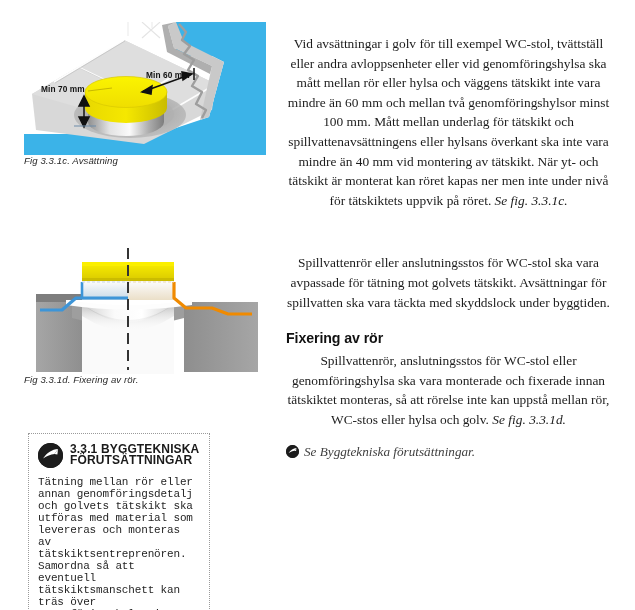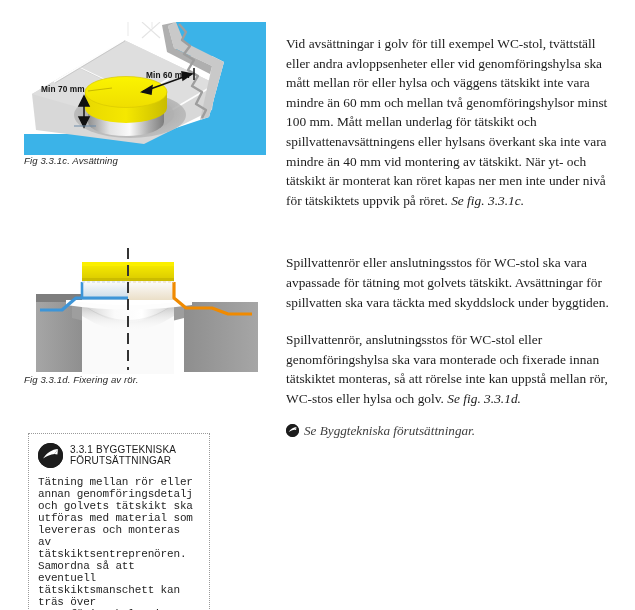--- a/index.html
+++ b/index.html
@@ -34,21 +34,21 @@
     width: 325px;
   }
 
   
   .body-para {
     font-family: "Liberation Serif", serif;
     font-size: 13.4px;
     line-height: 19.6px;
     color: #1c1c1c;
     margin: 0 0 14px 0;
-    text-align: left;
+    text-align: center;
   }
   .body-para em, .italic {
     font-style: italic;
   }
   .section-head {
     font-family: "Liberation Sans", sans-serif;
     font-size: 14.2px;
     font-weight: bold;
     color: #111111;
     margin: 6px 0 5px 0;
@@ -116,22 +116,22 @@
     background: #ffffff;
   }
   .infobox-head {
     display: flex;
     align-items: flex-start;
     gap: 7px;
     margin-bottom: 8px;
   }
   .infobox-title {
     font-family: "Liberation Sans", sans-serif;
-    font-size: 10px;
-    font-weight: normal;
+    font-size: 12px;
+    font-weight: bold;
     line-height: 11.4px;
     color: #1a1a1a;
     letter-spacing: 0.15px;
     padding-top: 1px;
   }
   .infobox-body {
     font-family: Liberation Mono, monospace;
     font-size: 11px;
     line-height: 12px;
     color: #1f1f1f;
@@ -339,20 +339,21 @@
   <div class="right-col">
 
     <p class="body-para">
       <span>Vid avsättningar i golv för till exempel WC-stol, tvättställ eller andra avloppsenheter eller vid genomföringshylsa ska mått mellan rör eller hylsa och väggens tätskikt inte vara mindre än 60 mm och mellan två genomföringshylsor minst 100 mm. Mått mellan underlag för tätskikt och spillvattenavsättningens eller hylsans överkant ska inte vara mindre än 40 mm vid montering av tätskikt. När yt- och tätskikt är monterat kan röret kapas ner men inte under nivå för tätskiktets uppvik på röret. </span><em>Se fig. 3.3.1c.</em>
     </p>
 
     <p class="body-para" style="margin-bottom:18px;margin-top:43px;">
       <span>Spillvattenrör eller anslutningsstos för WC-stol ska vara avpassade för tätning mot golvets tätskikt. Avsättningar för spillvatten ska vara täckta med skyddslock under byggtiden.</span>
     </p>
 
+    <h2 class="section-head">Fixering av rör</h2>
 
     <p class="body-para" style="margin-bottom:0;">
       <span>Spillvattenrör, anslutningsstos för WC-stol eller genomföringshylsa ska vara monterade och fixerade innan tätskiktet monteras, så att rörelse inte kan uppstå mellan rör, WC-stos eller hylsa och golv. </span><em>Se fig. 3.3.1d.</em>
     </p>
 
     <div class="ref-line">
       <span class="circ-icon sm">
         <svg width="13" height="13" viewBox="0 0 25 25">
           <circle cx="12.5" cy="12.5" r="12.5" fill="#1c1c1c"></circle>
           <path d="M5 15.5 C9 9.5, 14 6.5, 20 6 L16.5 11 C12.5 11.5, 9 13, 5 15.5 Z" fill="#ffffff"></path>

